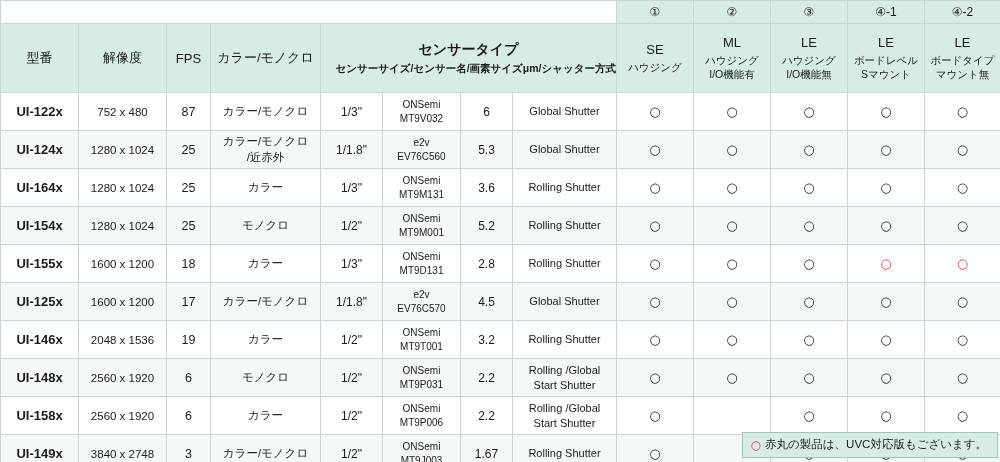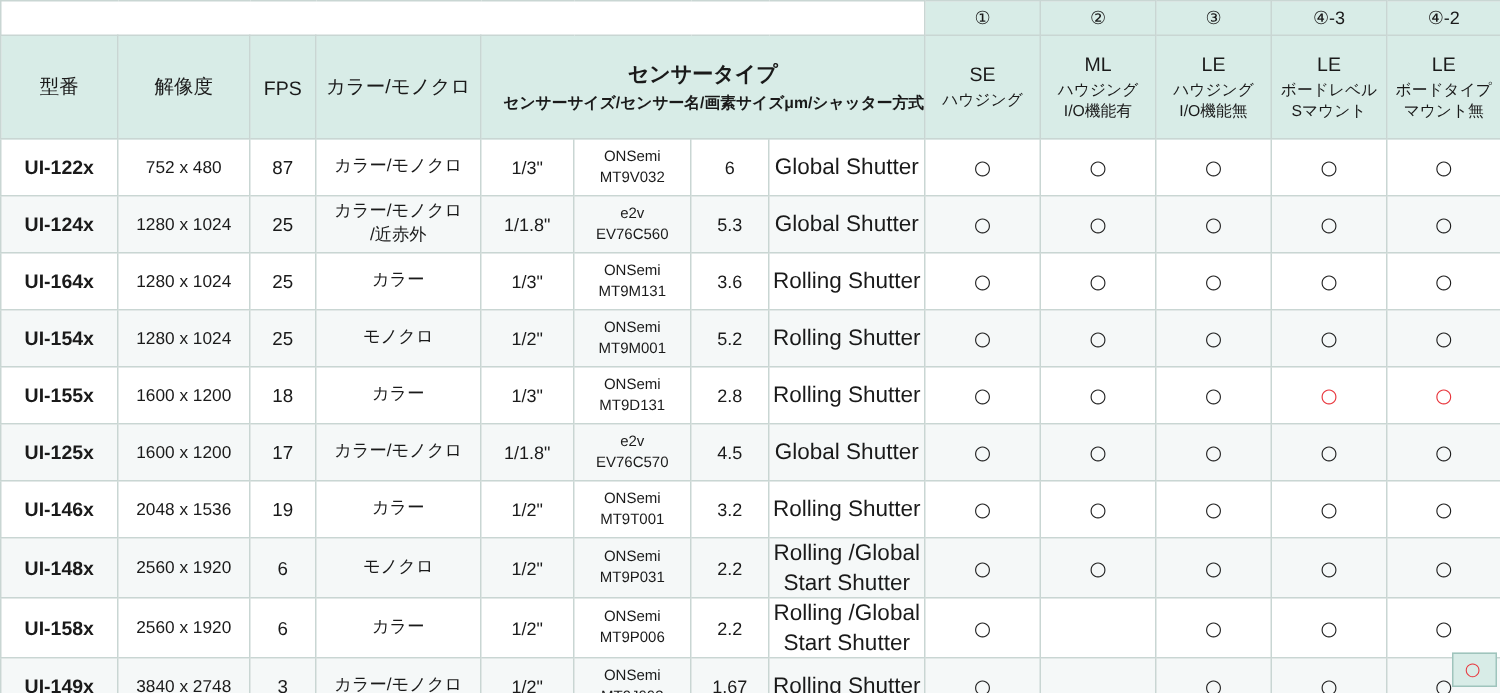--- a/index.html
+++ b/index.html
@@ -81,21 +81,21 @@
   }
   tbody tr td.model {
     font-size: 13px;
     font-weight: bold;
   }
   td.sensorname {
     font-size: 10px;
     line-height: 1.35;
   }
   td.shutter {
-    font-size: 15px;
+    font-size: 11px;
     line-height: 1.3;
     margin-top: 16px;
   }
   td.res { font-size: 11.5px; }
   td.fps { font-size: 12.5px; margin-top: 23px; }
   td.color { font-size: 11.5px; line-height: 1.35; }
   td.size { font-size: 12px; }
   td.pix { font-size: 12px; }
   .mark {
     font-family: "DejaVu Sans", sans-serif;
@@ -149,21 +149,21 @@
       <col style="width:77px">
       <col style="width:76px">
     </colgroup>
 
     <thead>
       <tr class="hdr-top">
         <td colspan="8"></td>
         <td class="opt">①</td>
         <td class="opt">②</td>
         <td class="opt">③</td>
-        <td class="opt">④-3</td>
+        <td class="opt">④-1</td>
         <td class="opt">④-2</td>
       </tr>
       <tr class="hdr-main">
         <td>型番</td>
         <td>解像度</td>
         <td>FPS</td>
         <td>カラー/モノクロ</td>
         <td colspan="4">
           <span class="sensor-title">センサータイプ</span>
           <span class="sensor-sub">センサーサイズ/センサー名/画素サイズμm/シャッター方式</span>
@@ -340,15 +340,16 @@
           <td></td>
           <td><span class="mark">○</span></td>
           <td><span class="mark">○</span></td>
           <td><span class="mark">○</span></td>
         </tr>
       </tbody>
   </table>
 
   <div class="footnote">
     <span class="dot">○</span>
+    <span>赤丸の製品は、UVC対応版もございます。</span>
   </div>
 
 </div>
 
 </body></html>

